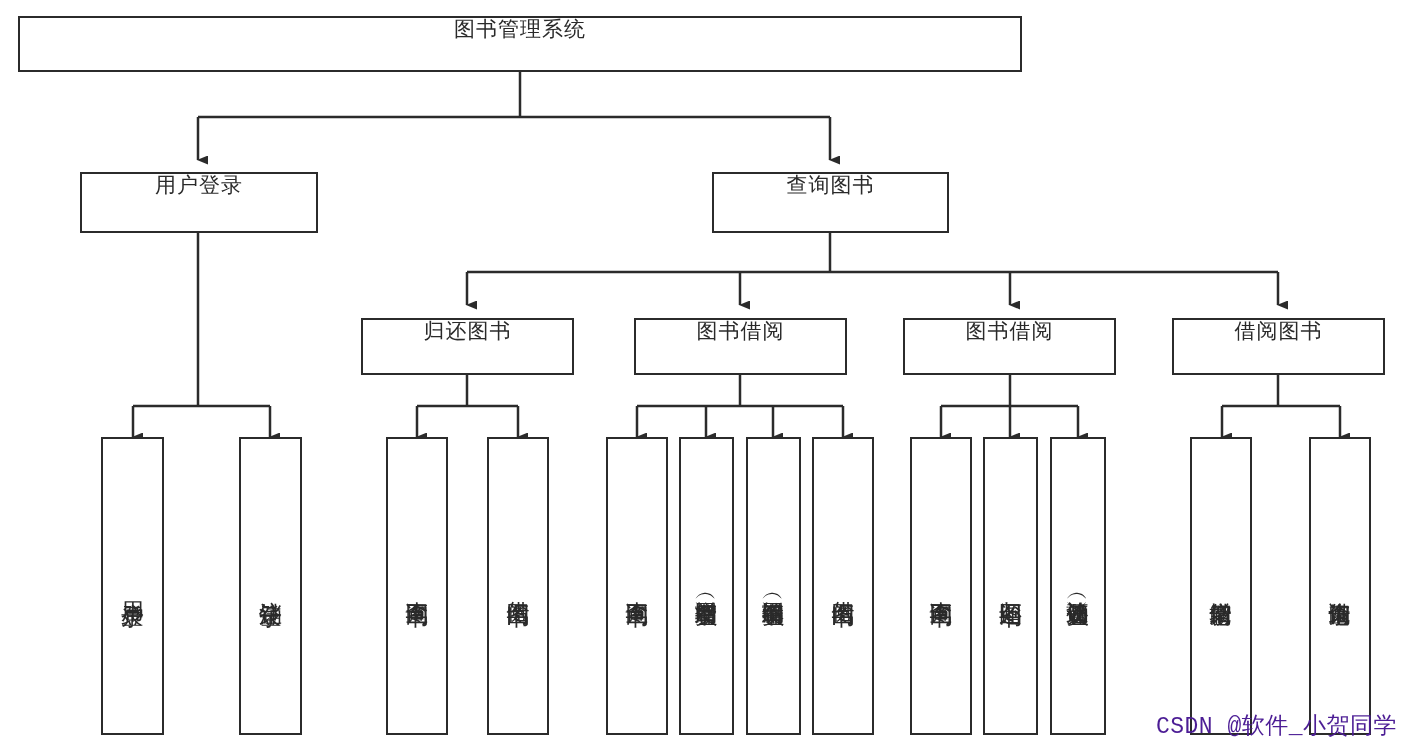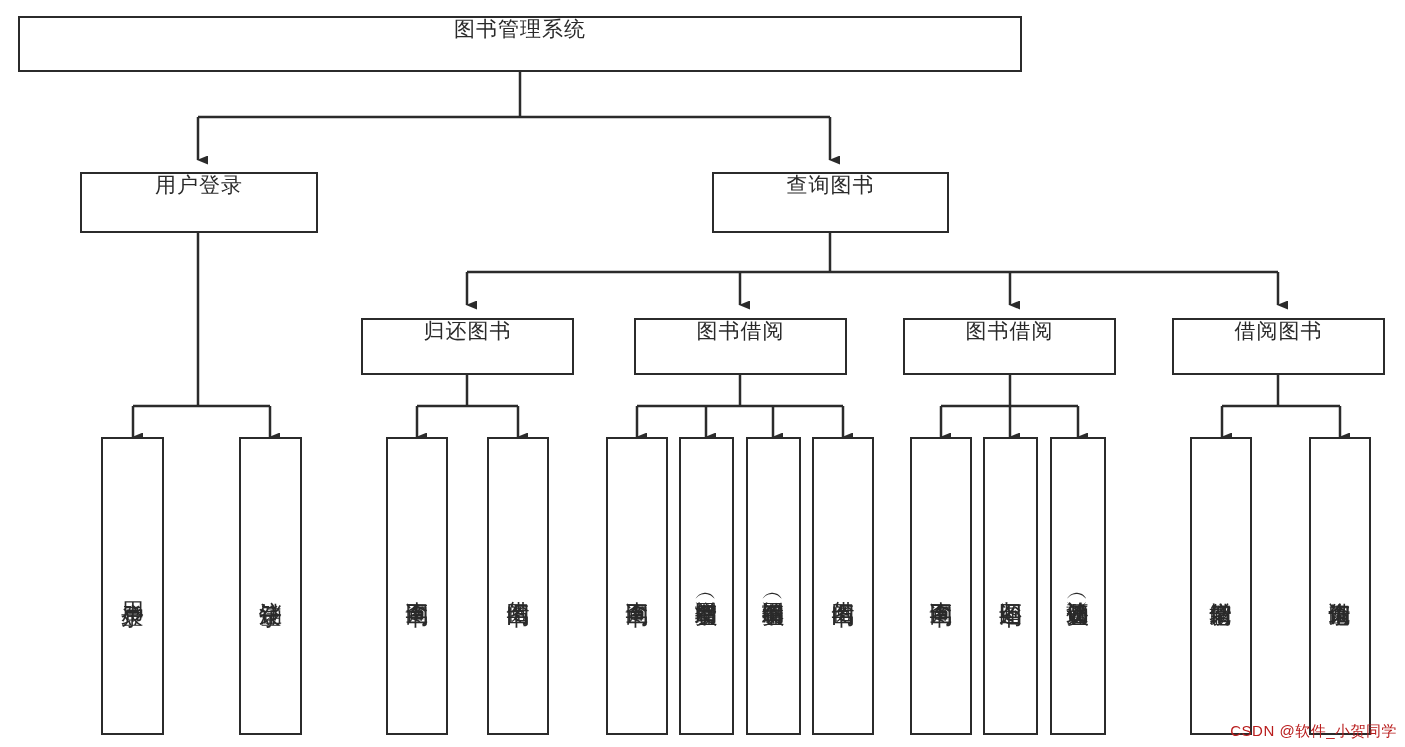--- a/index.html
+++ b/index.html
@@ -47,25 +47,26 @@
     letter-spacing:1.5px;
     color:#2a2a2a;
     white-space:nowrap;
     text-align:center;
   }
   .vtext.tight{ line-height:1.05; letter-spacing:0.5px; font-size:22px; }
   .watermark{
     position:absolute;
     right:8px;
     bottom:6px;
-    font-size:15px;
-    color:#b91c1c;
+    font-size:23px;
+    color:#4c1d95;
     letter-spacing:0.5px;
     white-space:nowrap;
     user-select:none;
+    font-family:Liberation Mono, monospace;
   }
 </style>
 </head>
 <body>
 
 <div id="stage">
 
   <svg class="wires" viewBox="0 0 1405 747" xmlns="http://www.w3.org/2000/svg">
     <defs>
       <marker id="arrow" markerWidth="9" markerHeight="11" refX="4.5" refY="10" orient="auto" markerUnits="userSpaceOnUse">

